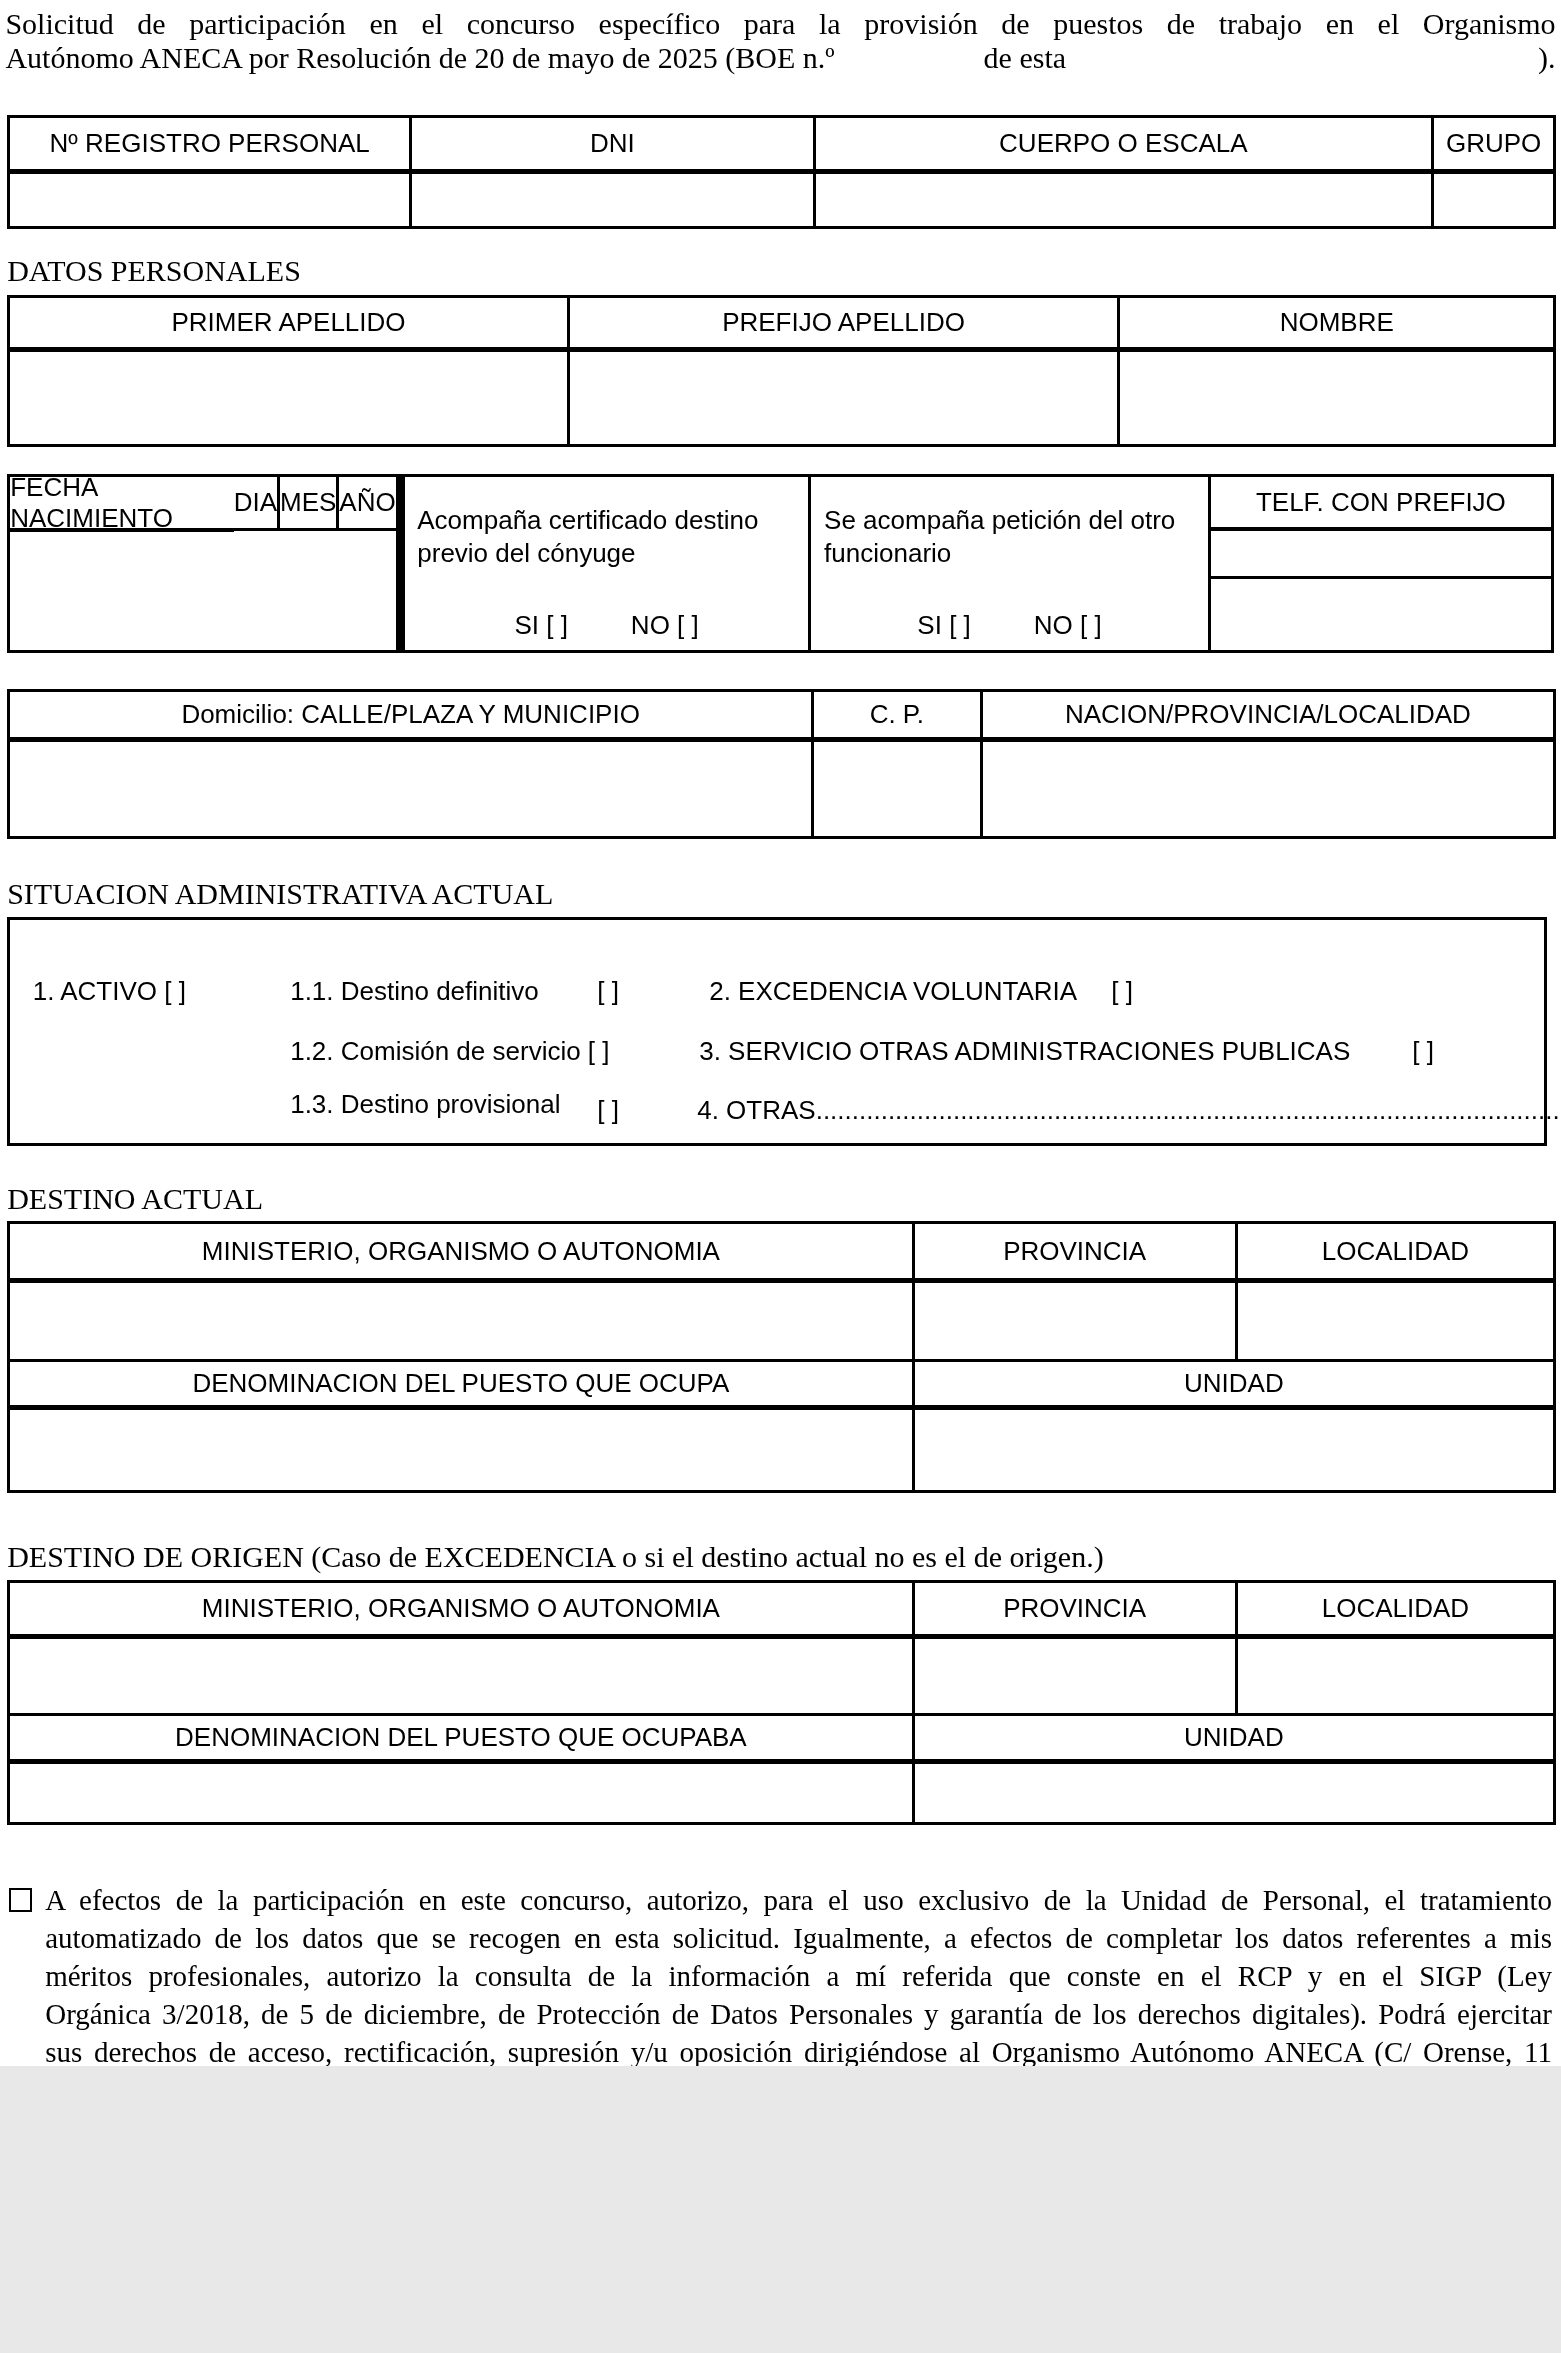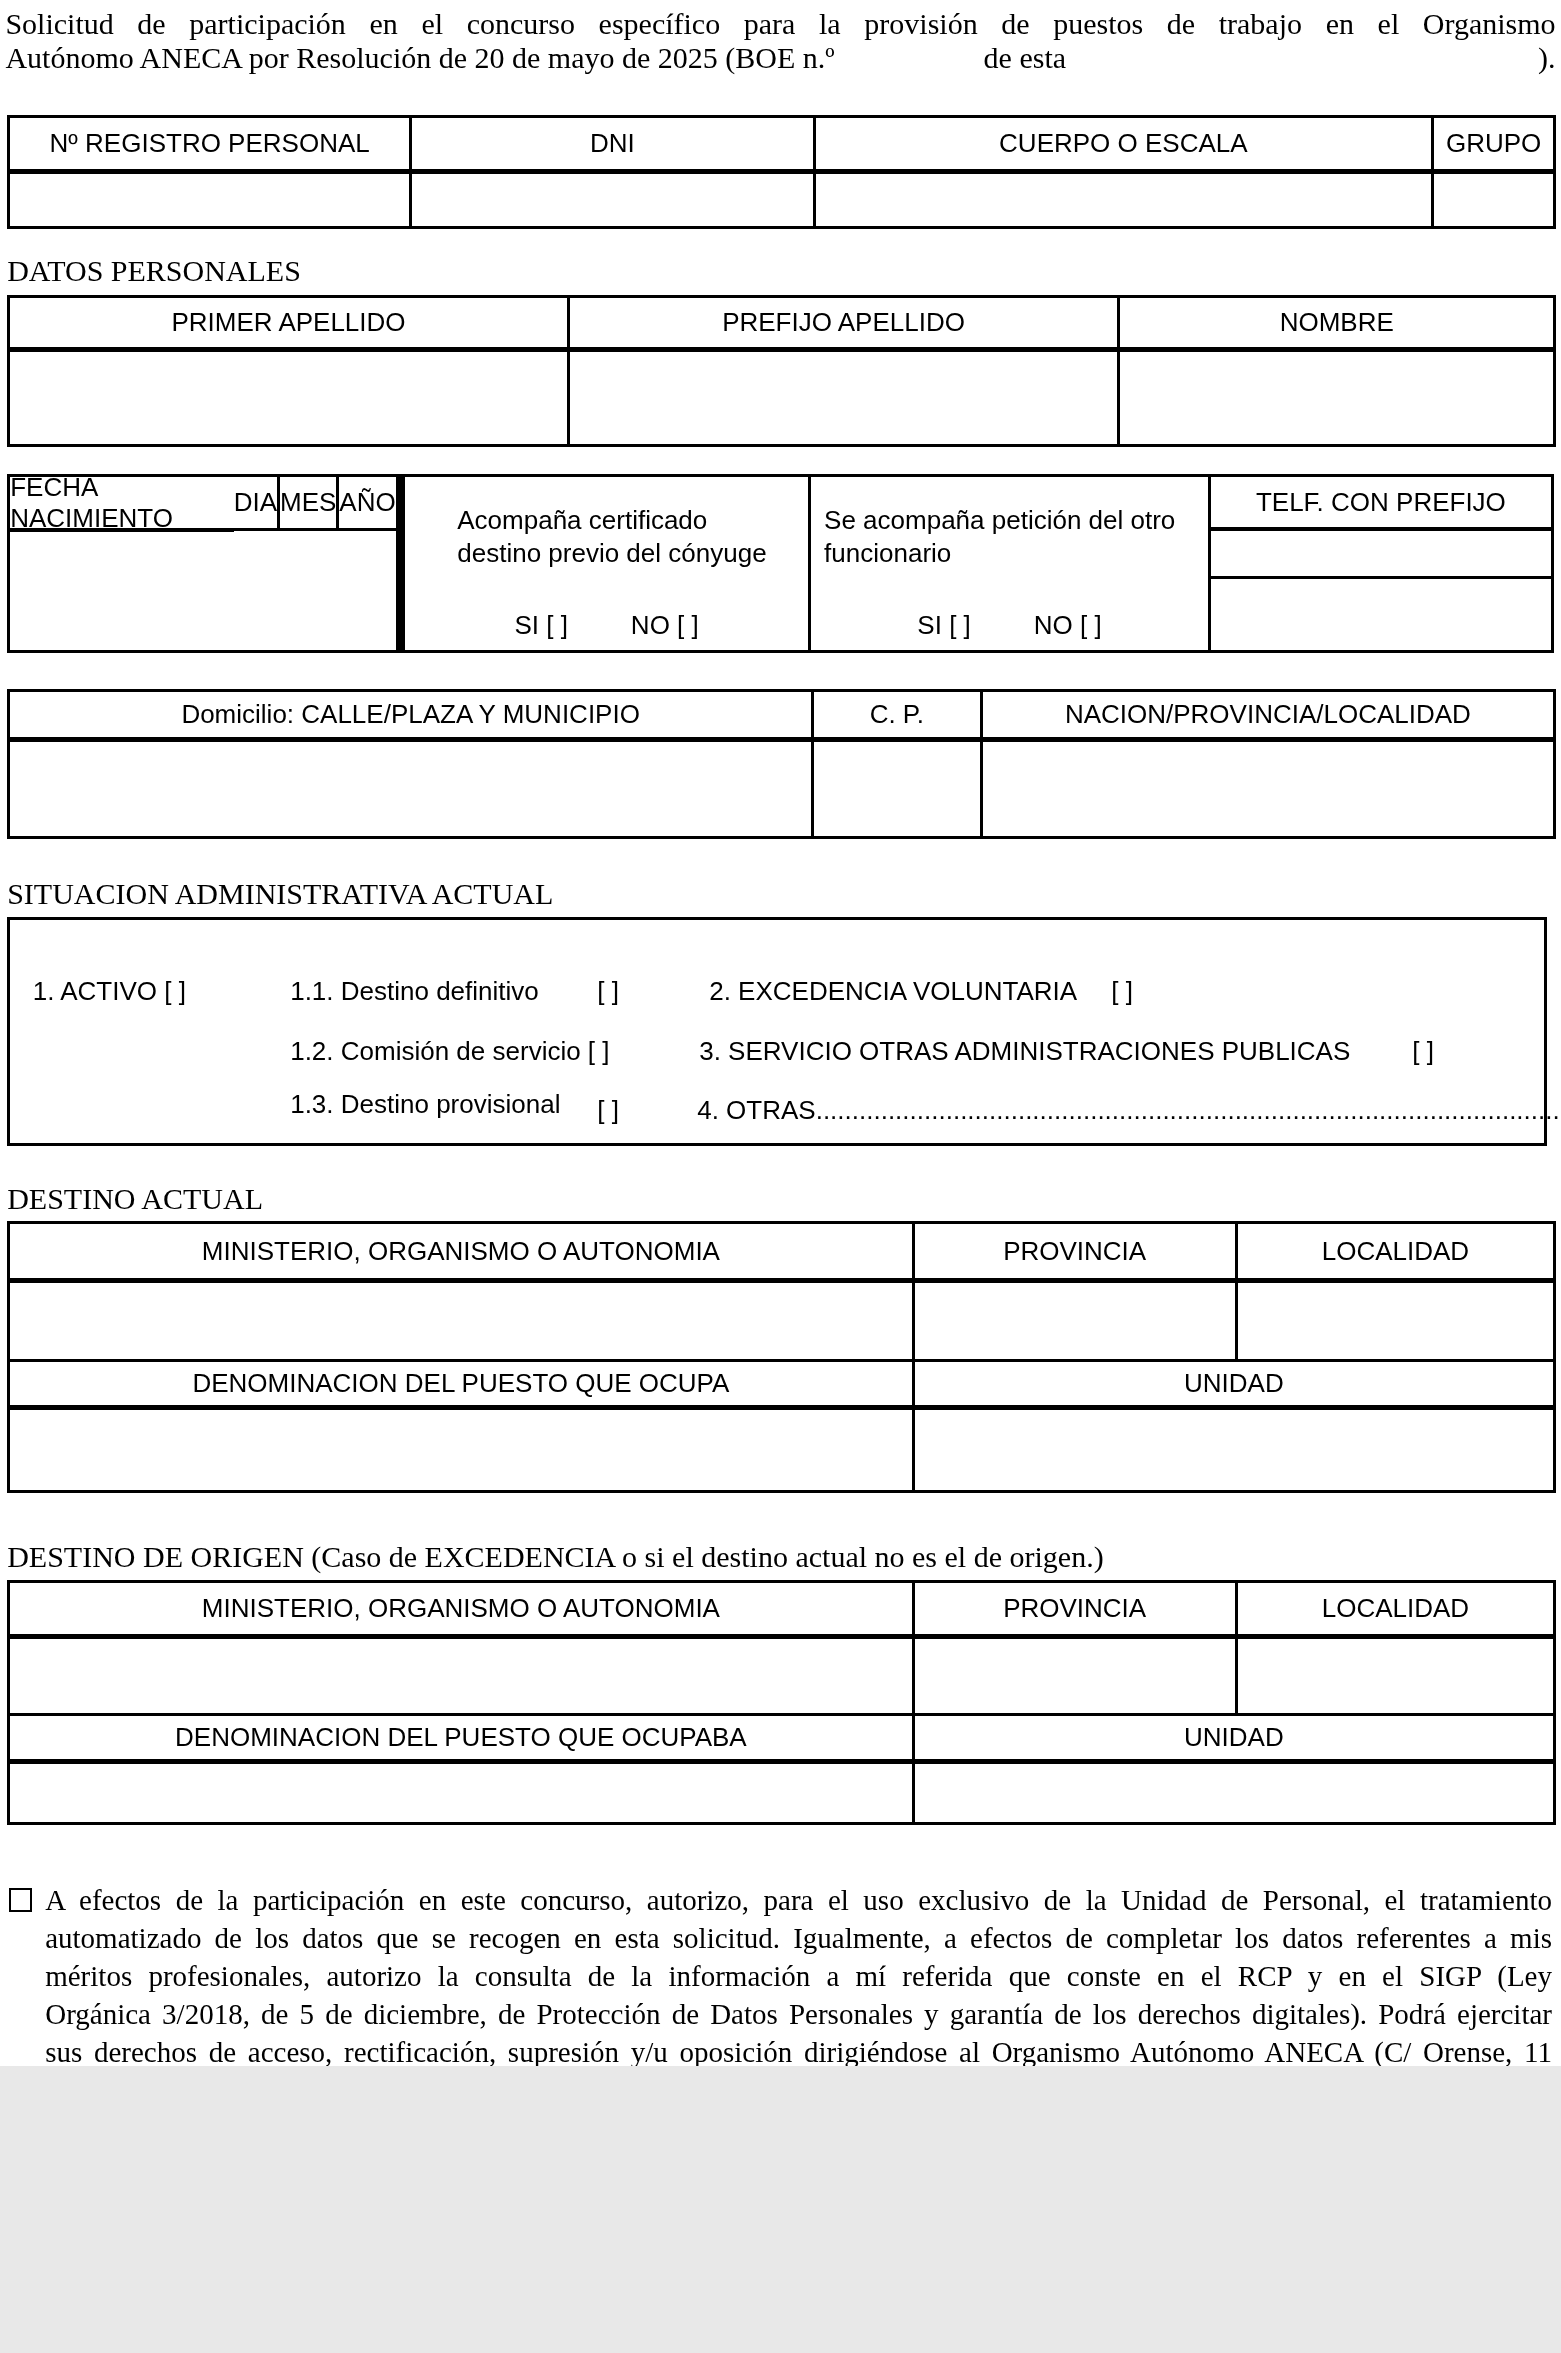--- a/index.html
+++ b/index.html
@@ -35,21 +35,21 @@
   .t-datos tr.empty td{height:92px;}
 
   
   .fecha-block{
     margin:27px 0 0 7.2px;width:1541px;height:173px;
     border:3.6px solid #000;display:flex;
     font-family:"Liberation Sans", sans-serif;font-size:26px;
   }
   .fb-col{position:relative;box-sizing:border-box;height:100%;}
   .fb-colA{width:25.6%;border-right:3.6px solid #000;display:flex;flex-direction:row;}
-  .fb-colB{width:26.4%;border-right:3.6px solid #000;padding-left:40px;}
+  .fb-colB{width:26.4%;border-right:3.6px solid #000;}
   .fb-colC{width:25.9%;border-right:3.6px solid #000;}
   .fb-colD{width:22.1%;flex:1;display:flex;flex-direction:column;}
   .fb-fnac{height:51px;border-bottom:4.5px solid #000;display:flex;align-items:center;justify-content:center;}
   .fb-dma{display:flex;height:51px;border-bottom:3.6px solid #000;}
   .fb-dma > div{flex:1;display:flex;align-items:center;justify-content:center;border-right:3.6px solid #000;}
   .fb-dma > div:last-child{border-right:none;}
   .fb-dma-empty{display:flex;flex:1;}
   .fb-dma-empty > div{flex:1;border-right:3.6px solid #000;}
   .fb-dma-empty > div:last-child{border-right:none;}
   .fb-desc{padding:27px 16.3px 0 12.6px;line-height:33px;}

